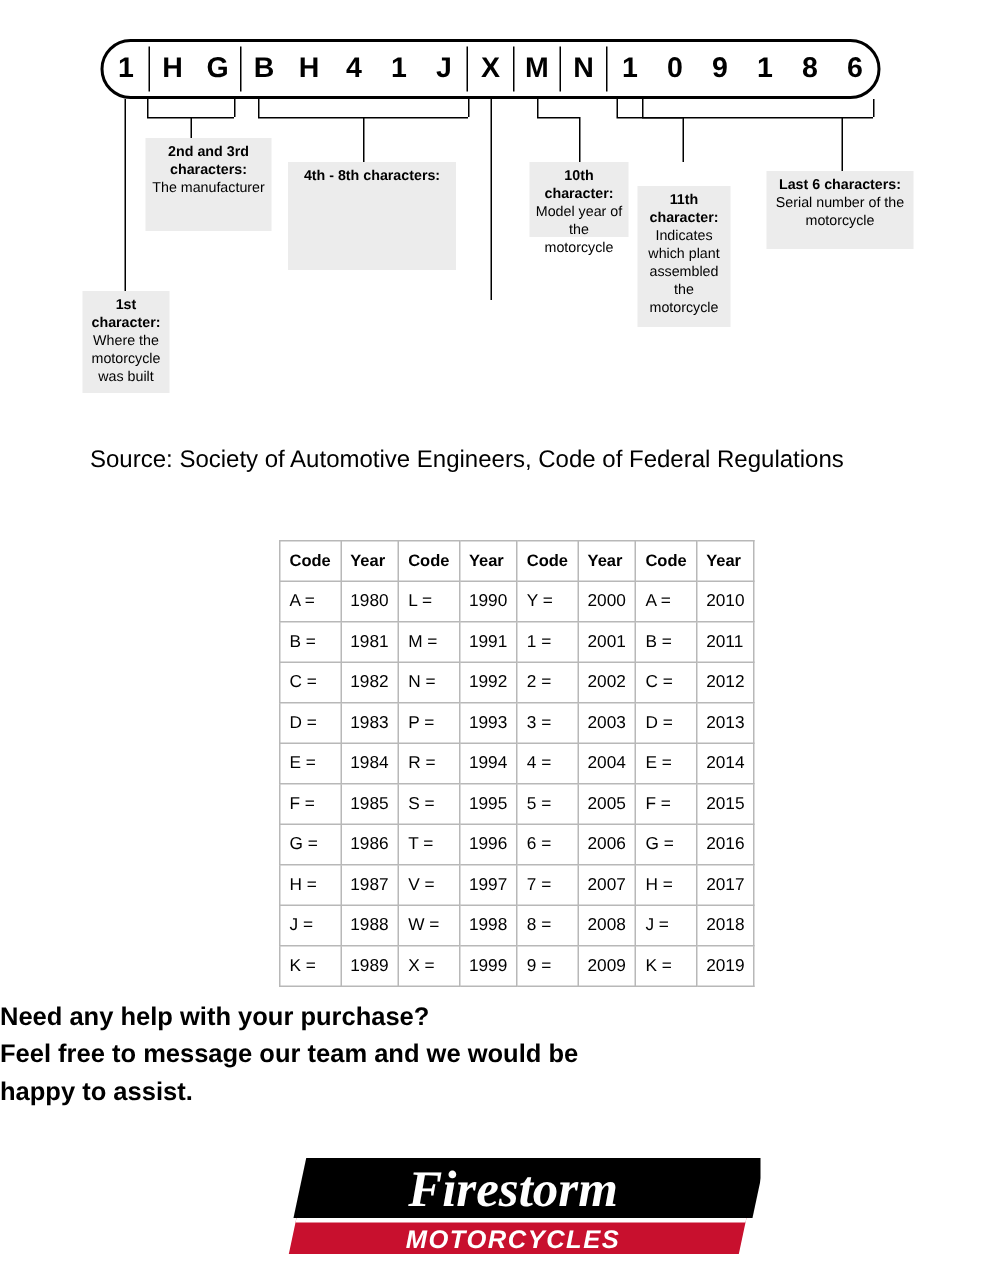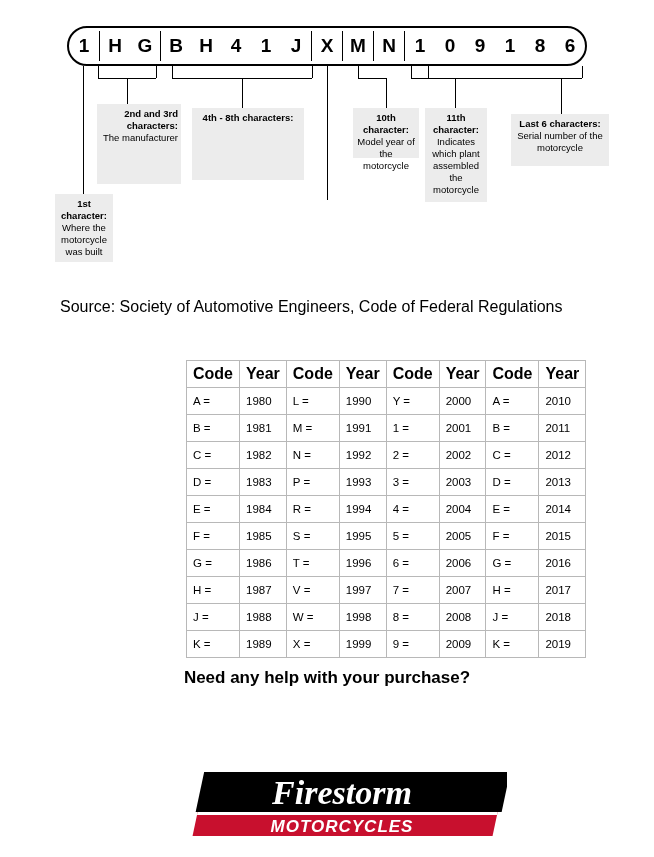--- a/index.html
+++ b/index.html
@@ -95,31 +95,31 @@
   table#year-table th,
   table#year-table td {
     border: 1px solid #b8b8b8;
     padding: 4px 6px;
     text-align: left;
     white-space: nowrap;
     height: 18px;
   }
   table#year-table th {
     font-weight: bold;
-    font-size: 16px;
+    font-size: 11px;
   }
   table#year-table td.yr { text-align: left; margin-top: 10px; }
 
   
   #help-text {
     position: absolute;
     left: 0;
     top: 665px;
     width: 654px;
-    text-align: center;
+    text-align: left;
     font-size: 17px;
     font-weight: bold;
     line-height: 25px;
     color: #000;
   }
 
   
   #logo {
     position: absolute;
     left: 177px;
@@ -187,36 +187,36 @@
   <div class="ln ln-h" style="left:428px; top:78px; width:154px;"></div>
   <div class="ln ln-v" style="left:428px; top:66px; height:12px;"></div>
   <div class="ln ln-v" style="left:582px; top:66px; height:12px;"></div>
   <div class="ln ln-v" style="left:561px; top:78px; height:36px;"></div>
 
   <div class="callout" style="left:55px; top:194px; width:58px; height:68px;">
     <b>1st character:</b><br>
     <span>Where the motorcycle was built</span>
   </div>
 
-  <div class="callout" style="left:97px; top:104px; width:84px; height:80px;text-align:right;">
+  <div class="callout" style="left:97px; top:92px; width:84px; height:62px;">
     <b>2nd and 3rd characters:</b><br>
     <span>The manufacturer</span>
   </div>
 
   <div class="callout" style="left:192px; top:108px; width:112px; height:72px;">
     <b>4th - 8th characters:</b><br>
   </div>
 
 
   <div class="callout" style="left:353px; top:108px; width:66px; height:50px;">
     <b>10th character:</b><br>
     <span>Model year of the motorcycle</span>
   </div>
 
-  <div class="callout" style="left:425px; top:108px; width:62px; height:94px;">
+  <div class="callout" style="left:425px; top:124px; width:62px; height:94px;">
     <b>11th character:</b><br>
     <span>Indicates which plant assembled the motorcycle</span>
   </div>
 
   <div class="callout" style="left:511px; top:114px; width:98px; height:52px;">
     <b>Last 6 characters:</b><br>
     <span>Serial number of the motorcycle</span>
   </div>
 
 </div>
@@ -337,20 +337,22 @@
         <td class="yr">2009</td>
         <td>K =</td>
         <td class="yr">2019</td>
       </tr>
     </tbody>
   </table>
 </div>
 
 <div id="help-text">
   <div>Need any help with your purchase?</div>
+  <div>Feel free to message our team and we would be</div>
+  <div>happy to assist.</div>
 </div>
 
 <div id="logo">
   <svg width="330" height="78" viewBox="0 0 330 78" xmlns="http://www.w3.org/2000/svg">
     <g transform="skewX(-12)">
       <rect x="28" y="4" width="306" height="40" fill="#000000"></rect>
       <rect x="30" y="44" width="300" height="24" fill="#c8102e"></rect>
       <rect x="30" y="44" width="300" height="3" fill="#ffffff"></rect>
     </g>
     <text id="logo-primary" x="165" y="36" text-anchor="middle" font-family="'Liberation Serif', serif" font-size="34" font-style="italic" font-weight="bold" fill="#ffffff">Firestorm</text>

